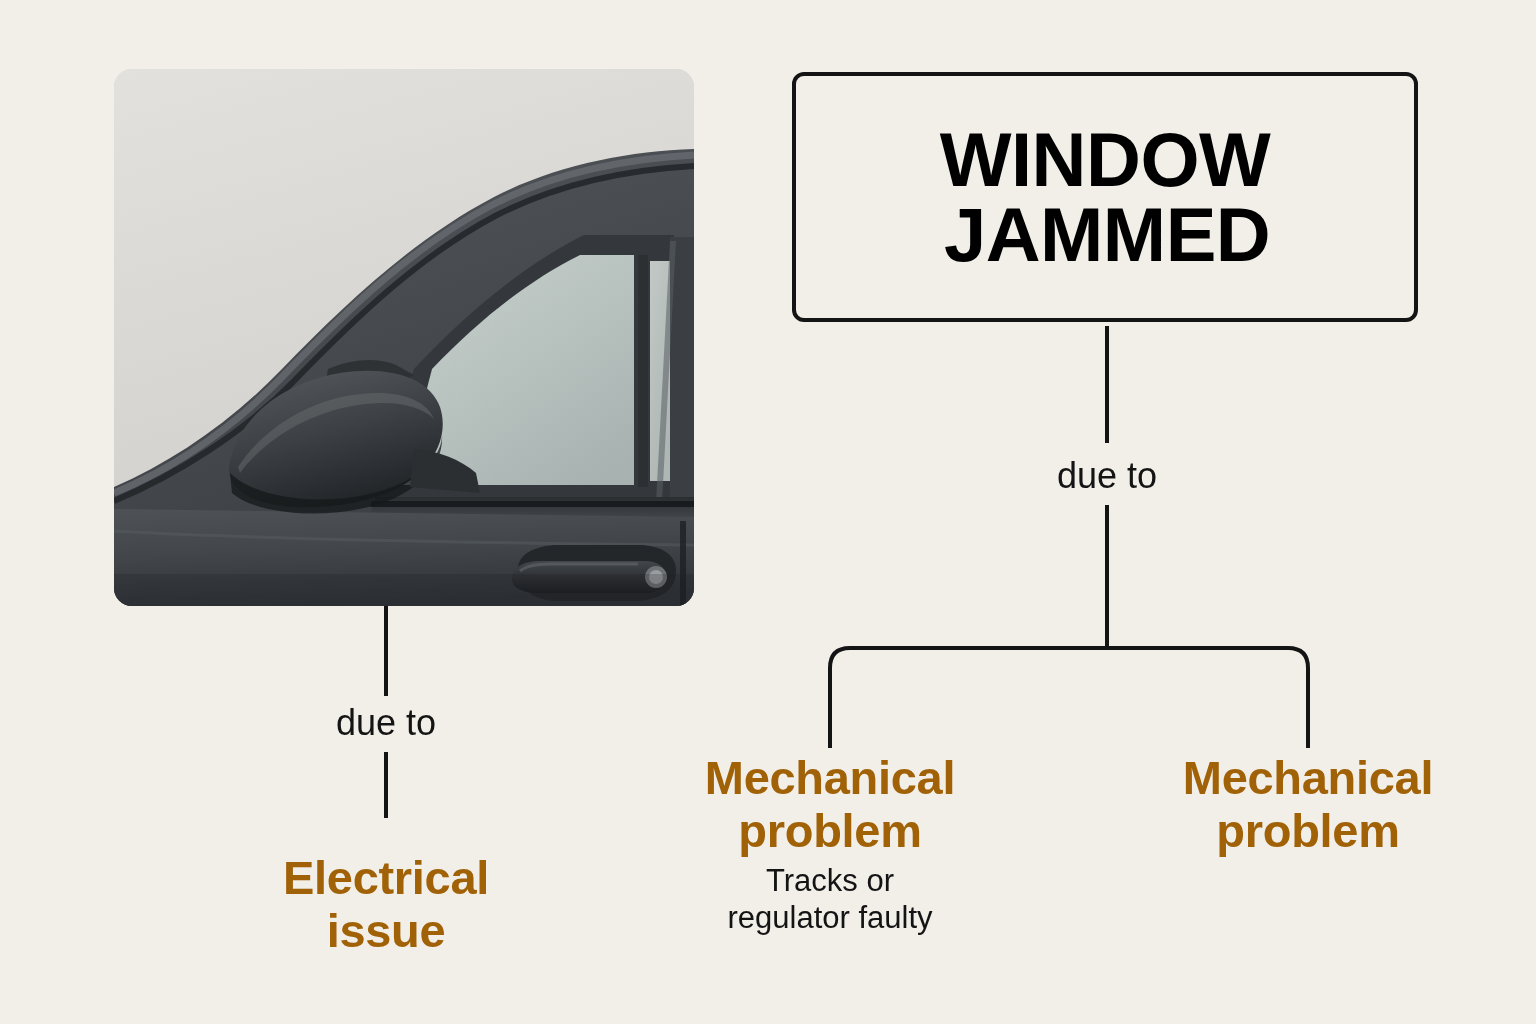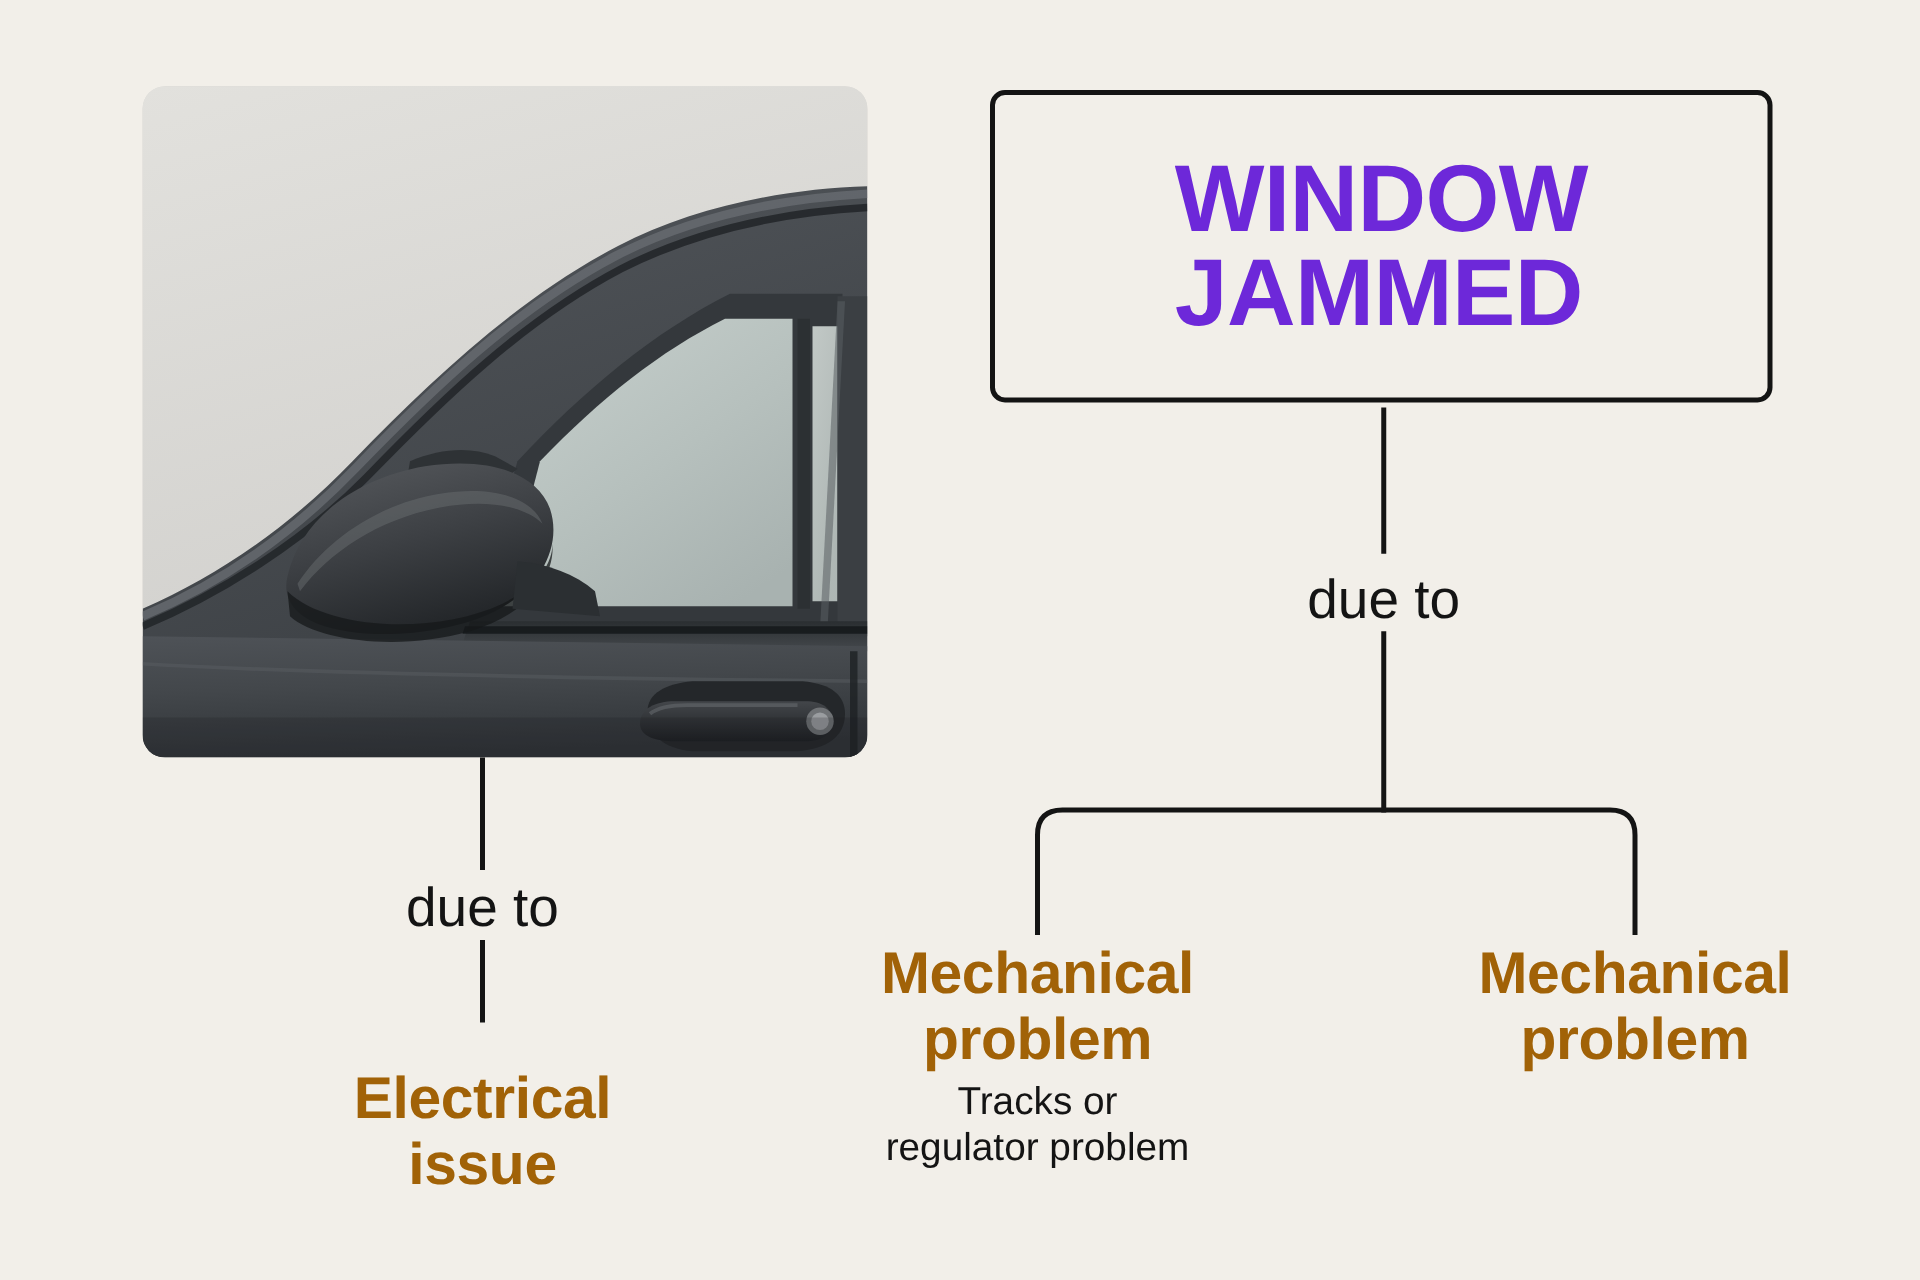--- a/index.html
+++ b/index.html
@@ -48,40 +48,40 @@
     border-radius: 12px;
     display: flex;
     align-items: center;
     justify-content: center;
   }
   .title-text {
     font-size: 76px;
     line-height: 0.99;
     font-weight: 700;
     letter-spacing: -0.5px;
-    text-align: left;
-    color: #6d28d9;
+    text-align: right;
+    color: #000000;
     white-space: pre-line;
   }
 
   
   .vline {
     position: absolute;
     width: 4px;
     background: #141414;
   }
   .fork {
     position: absolute;
   }
   .fork svg { display: block; }
 
   
   .due-to {
     position: absolute;
-    font-size: 44px;
+    font-size: 36px;
     font-weight: 400;
     color: #141414;
     text-align: center;
     white-space: nowrap;
   }
   .leaf {
     position: absolute;
     text-align: center;
   }
   .leaf-title {
@@ -223,21 +223,21 @@
 
   <div class="leaf" style="left:186px; top:852px; width:400px;">
     <div class="leaf-title">Electrical
 issue</div>
   </div>
 
   <div class="leaf" style="left:630px; top:752px; width:400px;">
     <div class="leaf-title">Mechanical
 problem</div>
     <div class="leaf-sub">Tracks or
-regulator problem</div>
+regulator faulty</div>
   </div>
 
   <div class="leaf" style="left:1108px; top:752px; width:400px;">
     <div class="leaf-title">Mechanical
 problem</div>
     <div class="leaf-sub"></div>
   </div>
 
 </div>
 

